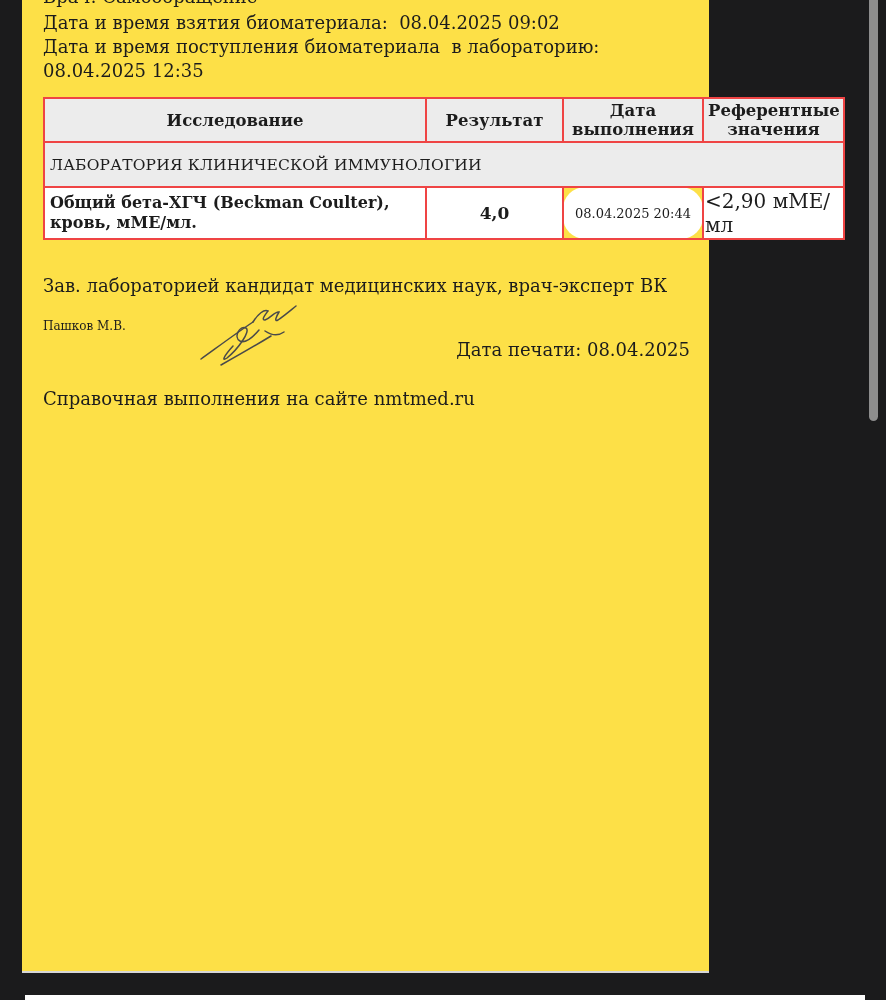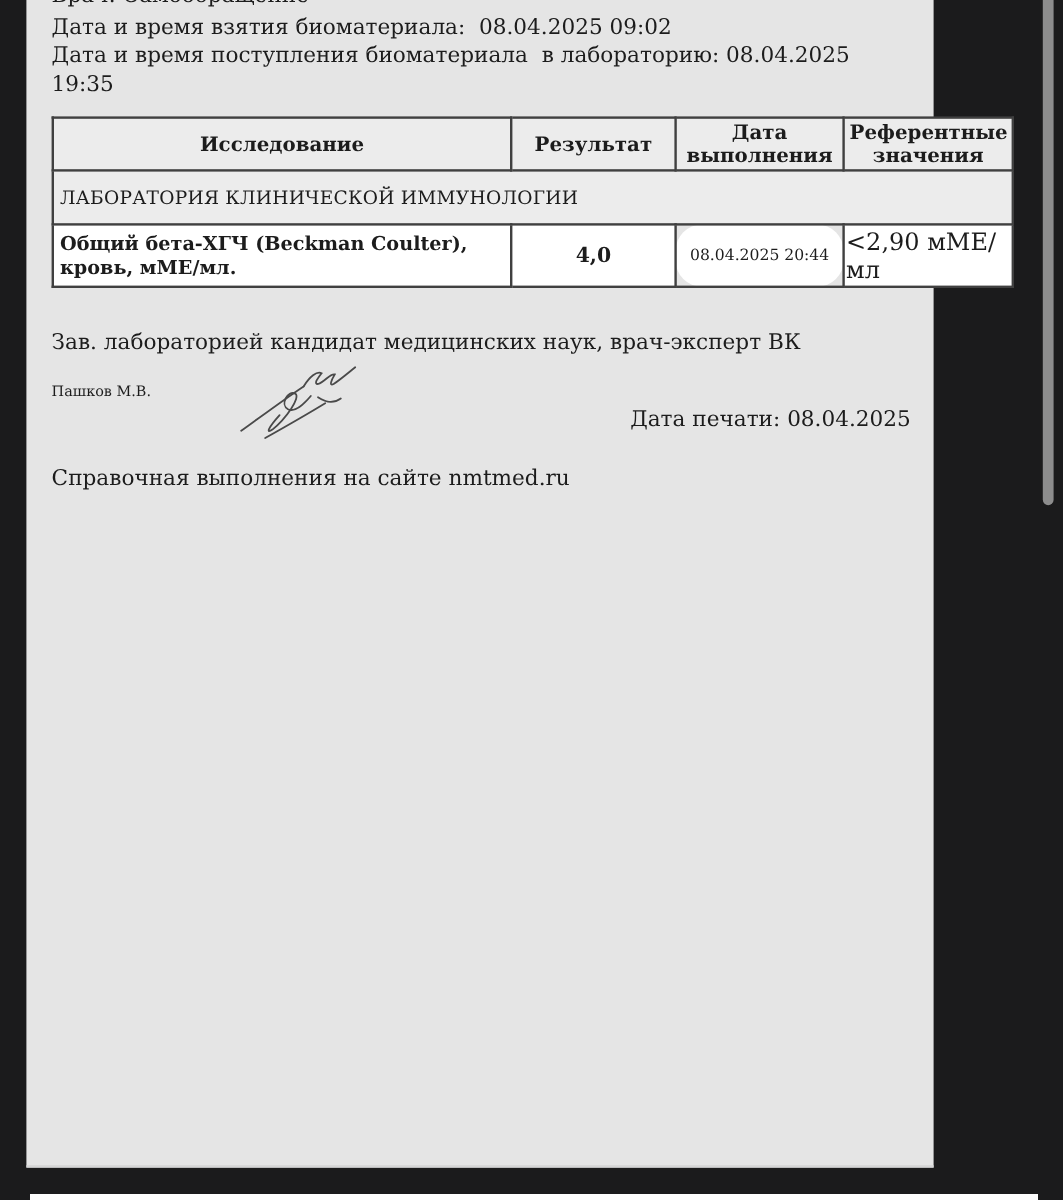--- a/index.html
+++ b/index.html
@@ -10,22 +10,22 @@
     overflow: hidden;
     font-family: "DejaVu Serif", "Liberation Serif", serif;
     color: #1c1c1c;
   }
   .viewer { position: absolute; inset: 0; }
 
   
   .page {
     position: absolute;
     left: 22px; top: 0;
-    width: 756px; height: 973px;
-    background: #e5e5e5;
+    width: 687px; height: 973px;
+    background: #fde047;
     border-bottom: 2px solid #d6d6d6;
     box-sizing: border-box;
     padding: 0 19px 0 21px;
   }
   .next-page-sliver {
     position: absolute;
     left: 25px; top: 995px;
     width: 840px; height: 5px;
     background: #fdfdfd;
   }
@@ -52,21 +52,21 @@
   .meta-line.first { margin-top: 3px; }
 
   
   table.results {
     margin-top: 14px;
     width: 800px;
     border-collapse: collapse;
     table-layout: fixed;
   }
   table.results th, table.results td {
-    border: 2px solid #404040;
+    border: 2px solid #ef4444;
     box-sizing: border-box;
   }
   table.results th {
     background: #ececec;
     font-size: 16.5px; font-weight: bold;
     line-height: 19px;
     height: 42px;
     text-align: center;
     padding: 2px 4px;
   }
@@ -111,21 +111,21 @@
 <div class="viewer">
 
   <div class="page">
 
     <div class="clip-line">
       <span>Врач: Самообращение</span>
     </div>
 
     <div class="meta-line first">Дата и время взятия биоматериала:  08.04.2025 09:02</div>
 
-    <div class="meta-line">Дата и время поступления биоматериала  в лабораторию: 08.04.2025 19:35</div>
+    <div class="meta-line">Дата и время поступления биоматериала  в лабораторию: 08.04.2025 12:35</div>
 
     <table class="results">
       <colgroup>
         <col class="col-test">
           <col class="col-result">
           <col class="col-date">
           <col class="col-ref">
       </colgroup>
       <thead>
         <tr>

